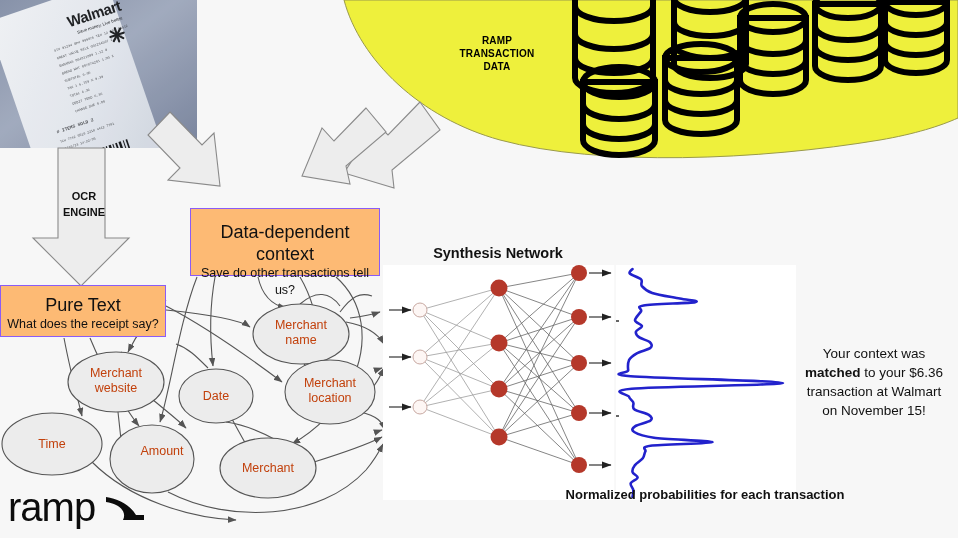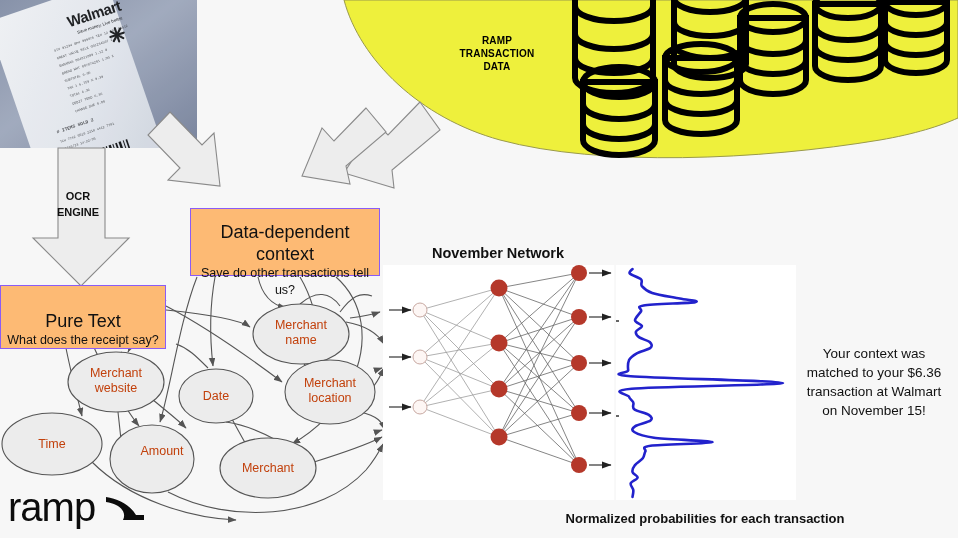--- a/index.html
+++ b/index.html
@@ -18,66 +18,66 @@
   
   .ramp-data-label{
     left:455px;top:34px;width:84px;
     text-align:center;
     font-size:10px;font-weight:bold;color:#000;
     line-height:13px;letter-spacing:.2px;
   }
 
   
   .ocr-label{
-    left:47px;top:188px;width:62px;
+    left:53px;top:188px;width:62px;
     text-align:center;font-size:11px;font-weight:bold;color:#111;
     line-height:16px;
   }
 
   
   .flowbox{
     position:absolute;
     background:#fdba74;
     border:1px solid #8b5cf6;
     box-sizing:border-box;
     text-align:center;
   }
   .flowbox .t1{font-size:18px;color:#111;line-height:22px;}
   .flowbox .t2{font-size:12.5px;color:#111;line-height:17px;}
 
   #box-context{left:190px;top:208px;width:190px;height:68px;padding-top:12px;}
-  #box-puretext{left:0px;top:285px;width:166px;height:64px;padding-top:24px;}
+  #box-puretext{left:0px;top:285px;width:166px;height:52px;padding-top:8px;}
 
   
   .node-label{
     position:absolute;text-align:center;
     font-size:12.5px;color:#c2410c;line-height:15px;
     pointer-events:none;
   }
 
   
   #nn-title{
     left:383px;top:245px;width:230px;text-align:center;
     font-size:14.5px;font-weight:bold;color:#111;
   }
   #nn-panel{
     position:absolute;left:383px;top:265px;width:413px;height:235px;
     background:#ffffff;
   }
   #prob-caption{
-    left:520px;top:511px;width:370px;text-align:center;
+    left:520px;top:487px;width:370px;text-align:center;
     font-size:13px;font-weight:bold;color:#111;
   }
 
   
   #result-text{
     left:798px;top:344px;width:152px;
     text-align:center;font-size:13.5px;color:#111;line-height:19px;
   }
-  #result-text b{font-weight:normal;}
+  #result-text b{font-weight:bold;}
 
   
   #ramp-logo{left:8px;top:487px;}
   #ramp-logo .word{
     font-size:40px;font-weight:400;color:#0c0c0c;
     letter-spacing:-1px;line-height:40px;
     font-family:"Liberation Sans", sans-serif;
   }
 </style>
 </head>
@@ -441,21 +441,21 @@
   <div class="node-label" style="left:12px;top:437px;width:80px;">
     <div>Time</div>
   </div>
   <div class="node-label" style="left:110px;top:444px;width:104px;">
     <div>Amount</div>
   </div>
   <div class="node-label" style="left:220px;top:461px;width:96px;">
     <div>Merchant</div>
   </div>
 
-  <div class="txt" id="nn-title">November Network</div>
+  <div class="txt" id="nn-title">Synthesis Network</div>
   <div class="txt" id="prob-caption">Normalized probabilities for each transaction</div>
 
   <div id="result-text" class="txt">
     <div>Your context was</div>
     <div><b>matched</b><span> to your $6.36</span></div>
     <div>transaction at Walmart</div>
     <div>on November 15!</div>
   </div>
 
   <div id="ramp-logo" class="txt" style="display:flex;align-items:center;gap:8px;">

